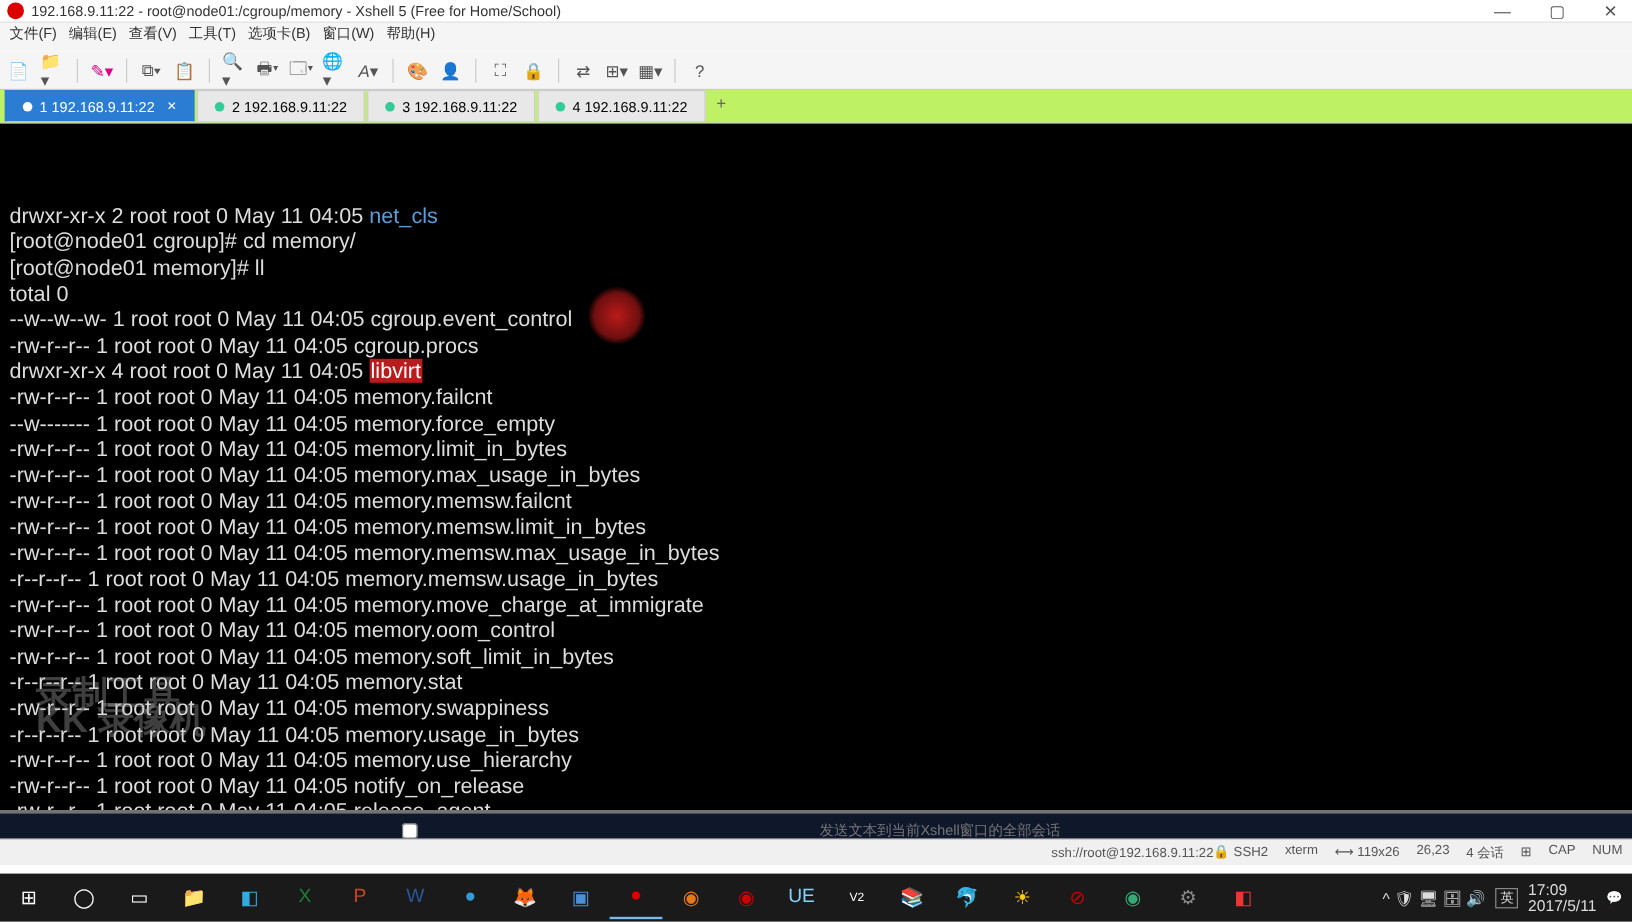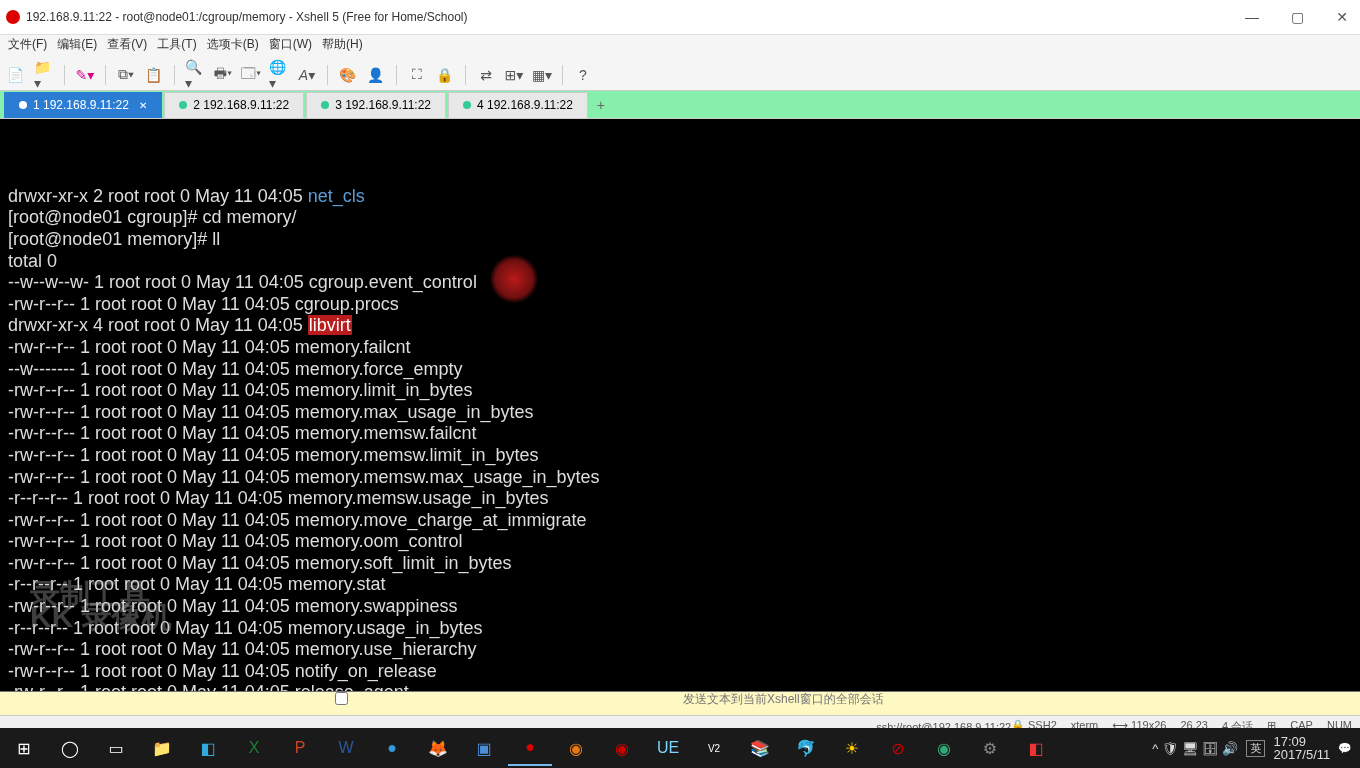--- a/index.html
+++ b/index.html
@@ -1,39 +1,39 @@
 <!DOCTYPE html>
 <html><head>
 <meta charset="utf-8">
 <style>
 *{margin:0;padding:0;box-sizing:border-box;font-family:"Microsoft YaHei",Tahoma,sans-serif}
 body{width:1360px;height:768px;overflow:hidden;background:#fff;position:relative}
-.titlebar{height:35px;background:#fff;border-bottom:1px solid #ddd;display:flex;align-items:center;padding:0 6px;font-size:12px;color:#333}
+.titlebar{height:19px;background:#fff;border-bottom:1px solid #ddd;display:flex;align-items:center;padding:0 6px;font-size:12px;color:#333}
 .titlebar .icon{width:14px;height:14px;background:#d00;border-radius:50%;margin-right:6px}
 .titlebar-text{flex:1}
 .titlebar-ctrl{display:flex;gap:20px;font-size:14px;color:#555}
 .titlebar-ctrl span{cursor:pointer;padding:0 6px}
 .menubar{height:24px;background:#f5f5f5;display:flex;align-items:flex-start;padding:0 4px;font-size:12px;color:#333;gap:2px}
 .menubar span{padding:1px 4px;cursor:pointer}
 .toolbar{height:32px;background:#f5f5f5;border-bottom:1px solid #ccc;display:flex;align-items:center;padding:0 6px;gap:8px}
 .tb-btn{width:20px;height:20px;display:inline-flex;align-items:center;justify-content:center;color:#555;font-size:14px;cursor:pointer}
 .tb-sep{width:1px;height:20px;background:#ccc;margin:0 2px}
-.tabs{height:28px;background:#86efac;border-bottom:1px solid #ccc;display:flex;align-items:center;padding-left:4px}
+.tabs{height:28px;background:#bef264;border-bottom:1px solid #ccc;display:flex;align-items:flex-start;padding-left:4px}
 .tab{height:26px;padding:0 14px;display:flex;align-items:center;font-size:12px;background:#e8e8e8;border:1px solid #ccc;border-bottom:none;margin-right:2px;cursor:pointer;gap:6px}
 .tab.active{background:#2b7cd3;color:#fff;border-color:#2b7cd3}
 .tab .dot{width:8px;height:8px;border-radius:50%;background:#3c9;display:inline-block}
 .tab.active .dot{background:#fff}
 .tab .close{font-size:10px;margin-left:4px}
 .tab-add{width:22px;height:22px;display:flex;align-items:center;justify-content:center;font-size:14px;color:#666;cursor:pointer}
 .terminal{background:#000;color:#ddd;font-family:Consolas,"Courier New",monospace;font-size:18px;line-height:21.6px;padding:2px 8px;height:572px;overflow:hidden;white-space:pre;position:relative}
 .dir{color:#5b9dd9;font-weight:normal}
 .hl{background:#b91c1c;color:#fff;padding:0 1px}
 .redcirc{position:absolute;left:490px;top:136px;width:48px;height:48px;background:radial-gradient(circle,rgba(220,30,30,.85) 0%,rgba(220,30,30,.5) 55%,rgba(220,30,30,0) 72%);border-radius:50%;pointer-events:none}
 .watermark{position:absolute;left:30px;top:465px;color:rgba(180,180,180,.35);font-size:30px;font-weight:bold;pointer-events:none;font-family:"Microsoft YaHei"}
-.inputbar{height:24px;border-top:1px solid #737373;background:#fef9c3;display:flex;align-items:flex-start;padding:0 6px;font-size:12px;color:#888;gap:6px}
+.inputbar{height:24px;border-top:3px solid #737373;background:#0f172a;display:flex;align-items:flex-end;padding:0 6px;font-size:12px;color:#888;gap:6px}
 .inputbar input{flex:1;border:none;background:transparent;outline:none;font-size:12px;color:#888}
 .statusbar{height:22px;background:#f0f0f0;border-top:1px solid #ccc;display:flex;align-items:center;padding:0 8px;font-size:11px;color:#555;justify-content:flex-end}
 .statusbar .right{display:flex;gap:14px}
 .taskbar{height:40px;background:#1a1a1a;display:flex;align-items:center;padding:0 2px;gap:2px;position:absolute;bottom:0;width:100%}
 .tb-item{width:44px;height:36px;display:flex;align-items:center;justify-content:center;color:#fff;font-size:16px;cursor:pointer}
 .tray{margin-left:auto;display:flex;align-items:center;gap:8px;color:#ddd;font-size:11px;padding-right:6px}
 .tray-time{text-align:left;line-height:13px;font-size:13px}
 .tray-icons{display:flex;gap:6px;font-size:13px}
 </style>
 </head>

